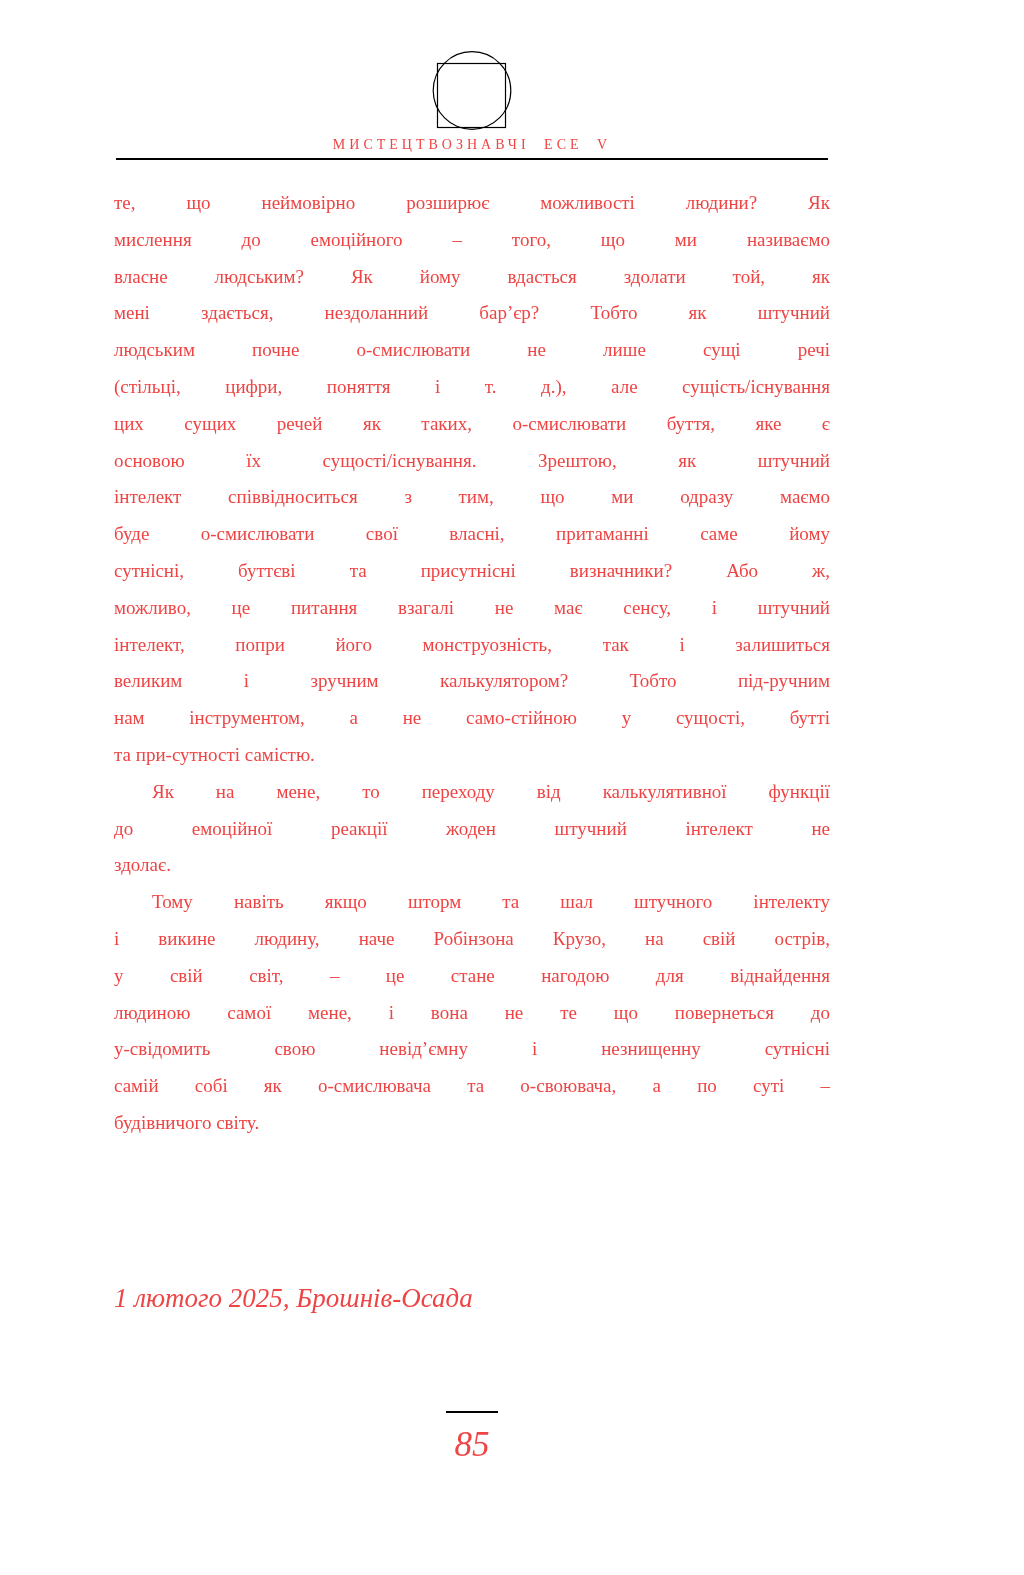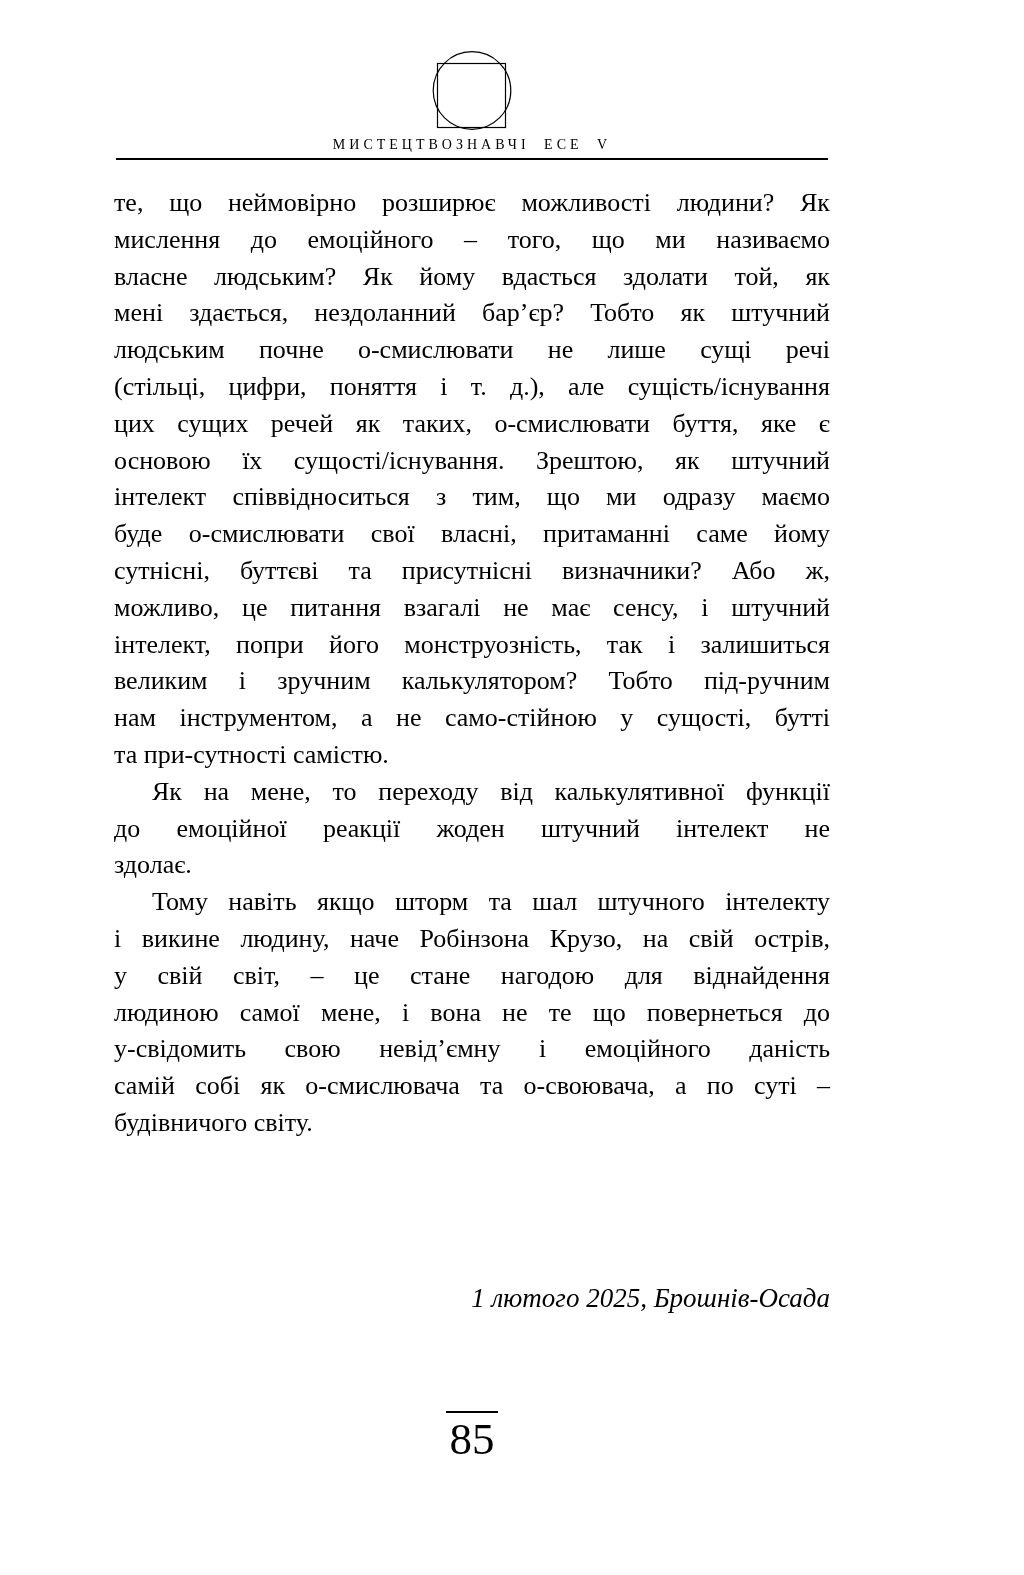--- a/index.html
+++ b/index.html
@@ -2,21 +2,21 @@
 <html><head>
 <meta charset="utf-8">
 <style>
   html,body { margin:0; padding:0; background:#ffffff; }
   .page {
     position: relative;
     width: 1024px;
     height: 1575px;
     background: #ffffff;
     font-family: "Liberation Serif", "DejaVu Serif", serif;
-    color: #000000;
+    color: #ef4444;
     overflow: hidden;
   }
   .column {
     position: absolute;
     left: 114px;
     top: 0;
     width: 716px;
     height: 100%;
   }
   .logo {
@@ -44,61 +44,62 @@
     left: 2px;
     width: 712px;
     height: 0;
     border-top: 2px solid #000;
   }
   .body-text {
     position: absolute;
     top: 185px;
     left: 0;
     width: 716px;
-    font-size: 26px;
+    font-size: 19px;
     line-height: 36.8px;
   }
   .body-text .line {
     text-align: justify;
     text-align-last: justify;
     height: 36.8px;
     white-space: normal;
   }
   .body-text .line.last {
     text-align-last: left;
   }
   .body-text .line.indent {
     padding-left: 38px;
   }
   .dateline {
     position: absolute;
     top: 1283px;
     left: 0;
     width: 716px;
-    text-align: right;
+    text-align: left;
     font-style: italic;
     font-size: 27px;
   }
   .footer {
     position: absolute;
     top: 1411px;
     left: 0;
     width: 716px;
   }
   .footer-inner {
     width: 52px;
     margin: 0 auto;
     border-top: 2px solid #000;
     text-align: center;
   }
   .page-number {
-    font-size: 45px;
+    font-size: 35px;
     line-height: 38px;
     display: inline-block;
-    padding-top: 7px;
+    padding-top: 13px;
+    font-style: italic;
   }
 </style>
 </head>
 <body>
 
 <div class="page">
   <div class="column">
 
     <div class="logo">
       <svg width="80" height="80" viewBox="0 0 80 80" xmlns="http://www.w3.org/2000/svg">
@@ -128,21 +129,21 @@
         <div class="line">великим і зручним калькулятором? Тобто під-ручним</div>
         <div class="line">нам інструментом, а не само-стійною у сущості, бутті</div>
         <div class="line last">та при-сутності самістю.</div>
         <div class="line indent">Як на мене, то переходу від калькулятивної функції</div>
         <div class="line">до емоційної реакції жоден штучний інтелект не</div>
         <div class="line last">здолає.</div>
         <div class="line indent">Тому навіть якщо шторм та шал штучного інтелекту</div>
         <div class="line">і викине людину, наче Робінзона Крузо, на свій острів,</div>
         <div class="line">у свій світ, – це стане нагодою для віднайдення</div>
         <div class="line">людиною самої мене, і вона не те що повернеться до</div>
-        <div class="line">у-свідомить свою невід’ємну і емоційного даність</div>
+        <div class="line">у-свідомить свою невід’ємну і незнищенну сутнісні</div>
         <div class="line">самій собі як о-смислювача та о-своювача, а по суті –</div>
         <div class="line last">будівничого світу.</div>
       </div>
 
     <div class="dateline">1 лютого 2025, Брошнів-Осада</div>
 
     <div class="footer">
       <div class="footer-inner">
         <span class="page-number">85</span>
       </div>

